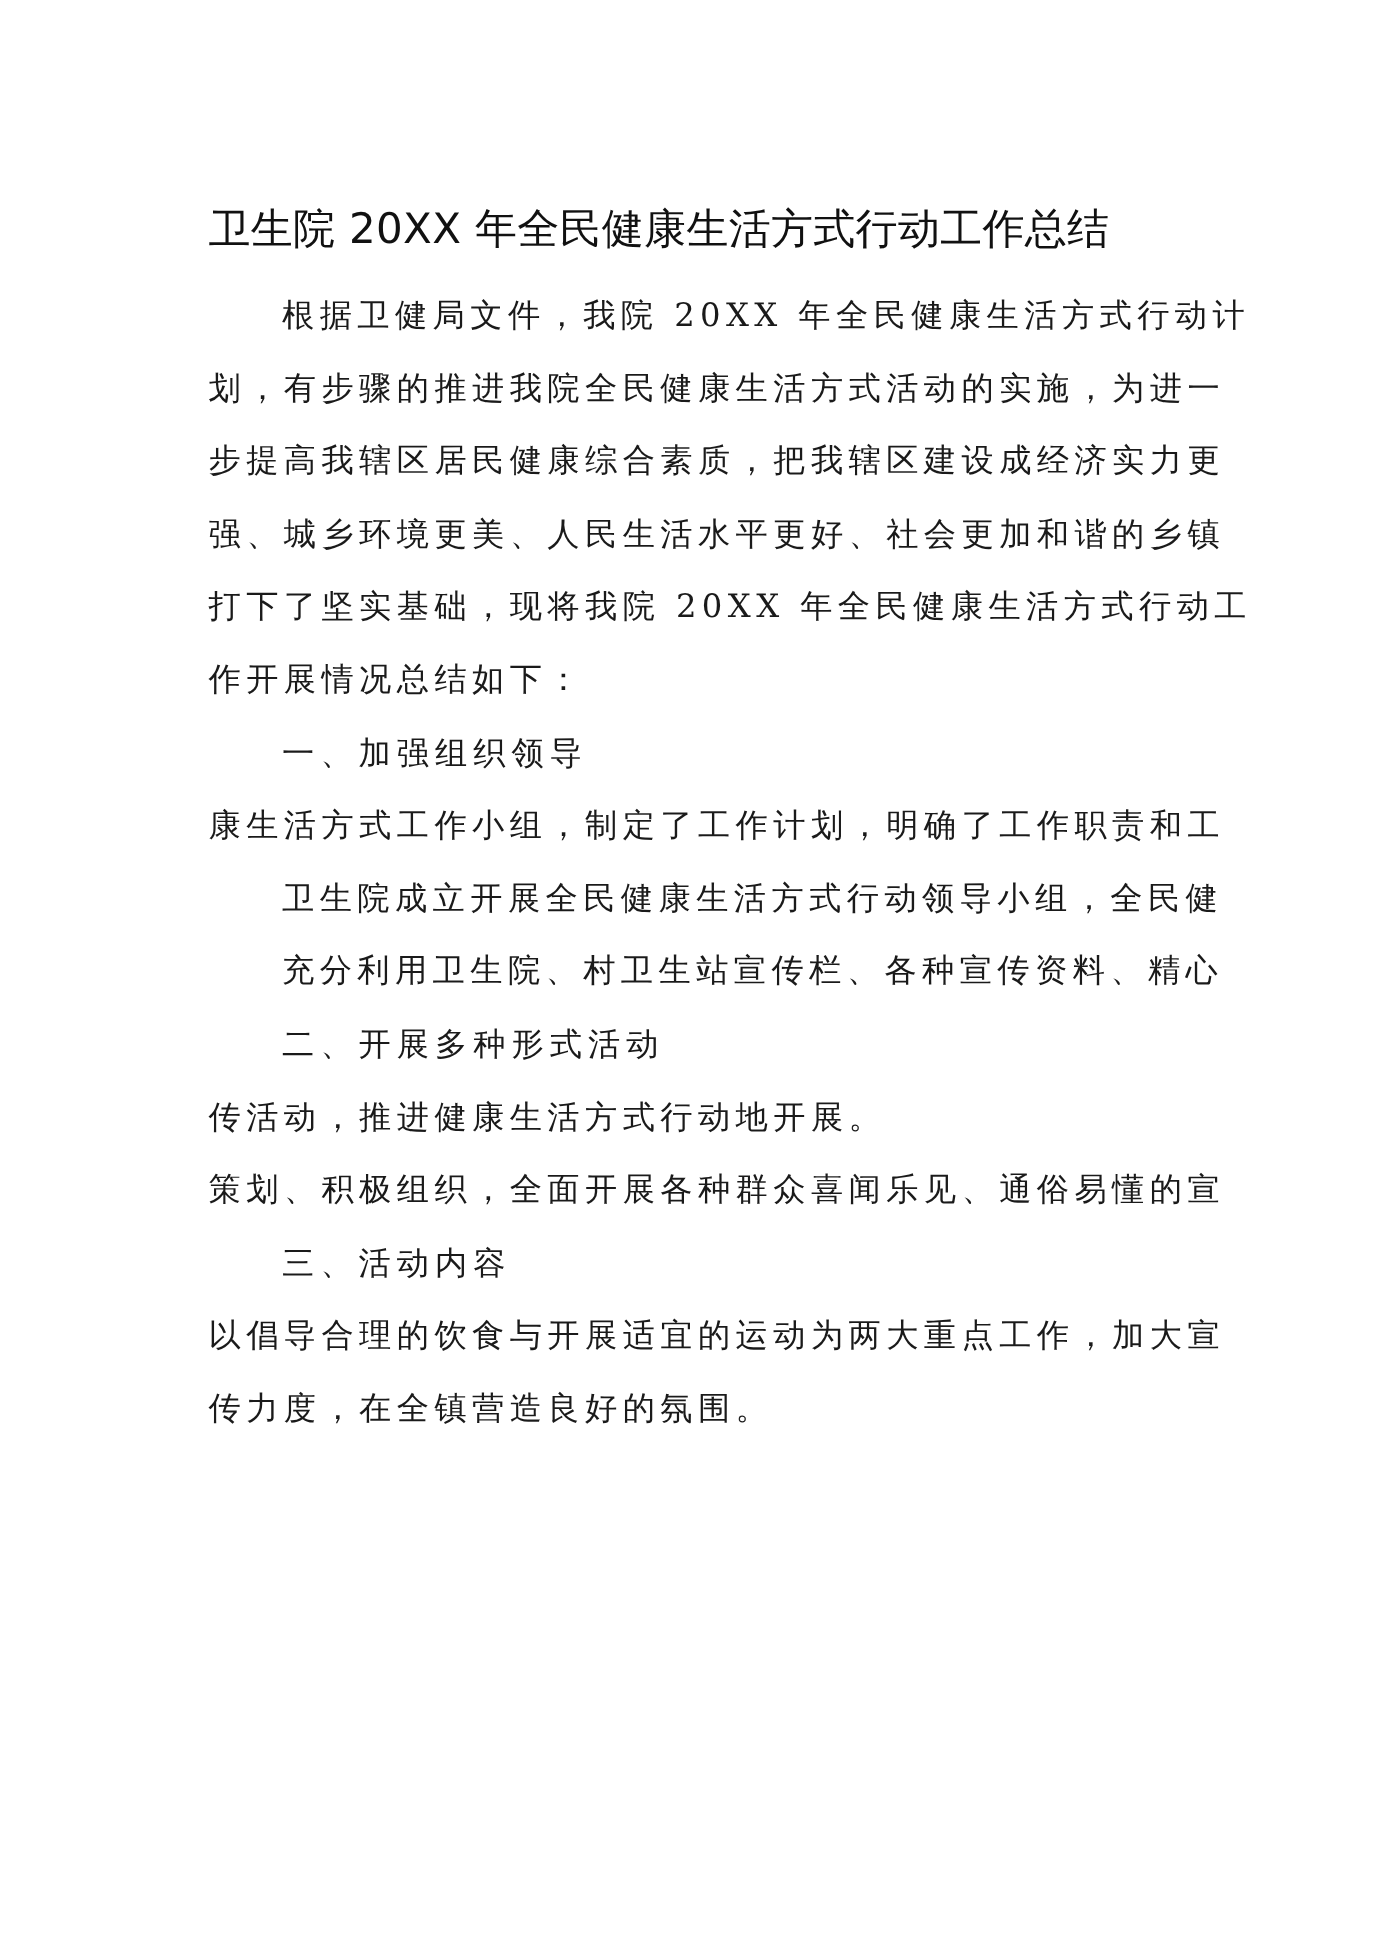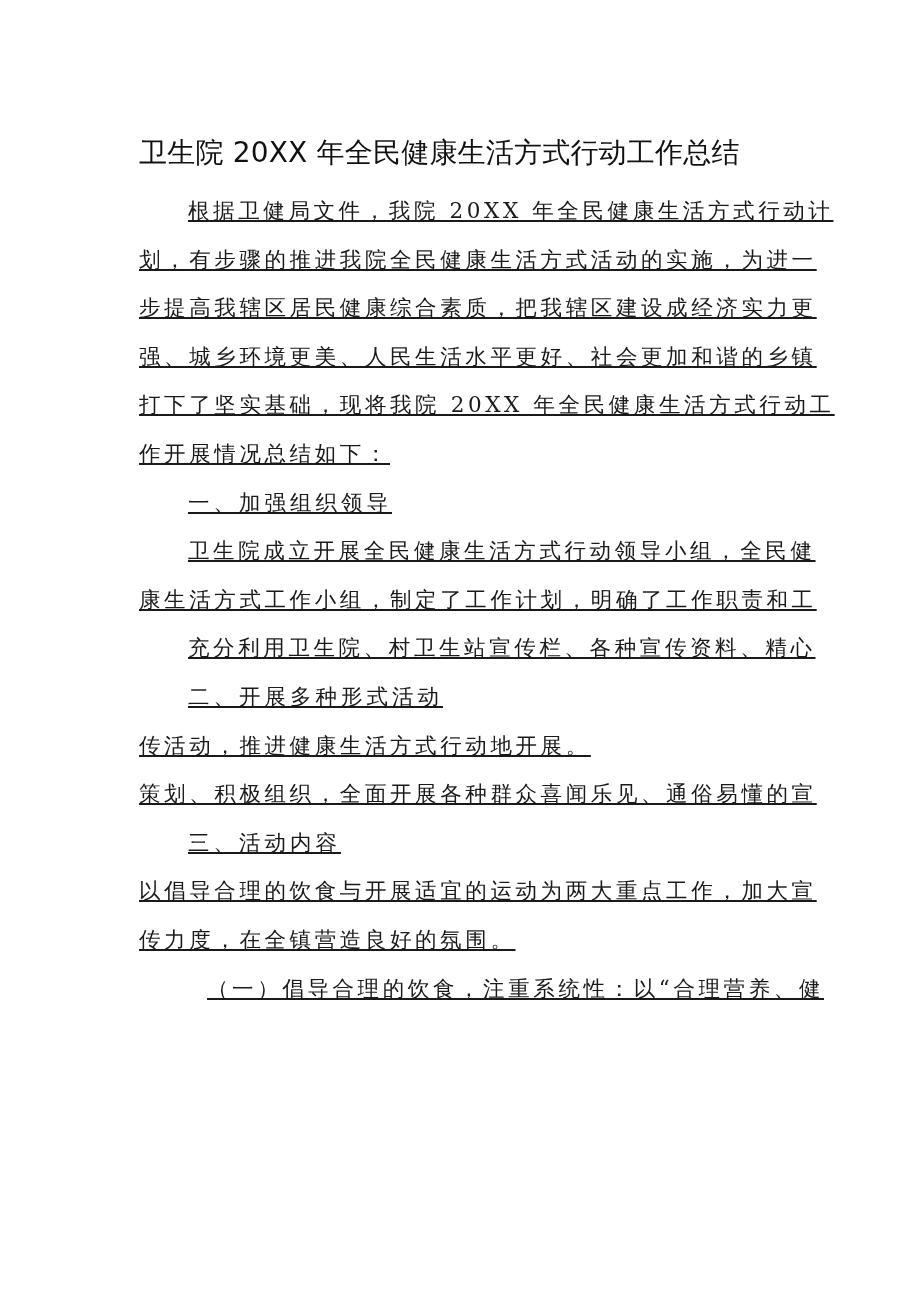--- a/index.html
+++ b/index.html
@@ -34,21 +34,20 @@
       color: #111111;
     }
     .body {
       position: absolute;
       left: 139px;
       top: 187px;
       width: 640px;
       font-family: "DejaVu Serif", "Liberation Serif", serif;
       font-size: 21.5px;
       color: #1a1a1a;
-      text-decoration: underline;
     }
     .line {
       height: 48.6px;
       line-height: 48.6px;
       white-space: nowrap;
       letter-spacing: 3.6px;
     }
     .line.indent { padding-left: 49px; }
     .line.indent2 { padding-left: 68px; }
     .line.heading { letter-spacing: 4px; }
@@ -66,35 +65,34 @@
       <div class="line indent">根据卫健局文件，我院 20XX 年全民健康生活方式行动计</div>
       <div class="line">划，有步骤的推进我院全民健康生活方式活动的实施，为进一</div>
       <div class="line">步提高我辖区居民健康综合素质，把我辖区建设成经济实力更</div>
       <div class="line">强、城乡环境更美、人民生活水平更好、社会更加和谐的乡镇</div>
       <div class="line">打下了坚实基础，现将我院 20XX 年全民健康生活方式行动工</div>
       <div class="line">作开展情况总结如下：</div>
     </div>
 
     <div>
       <div class="line indent heading">一、加强组织领导</div>
+      <div class="line">康生活方式工作小组，制定了工作计划，明确了工作职责和工</div>
       <div class="line indent">卫生院成立开展全民健康生活方式行动领导小组，全民健</div>
-      <div class="line">康生活方式工作小组，制定了工作计划，明确了工作职责和工</div>
     </div>
 
     <div>
       <div class="line indent">充分利用卫生院、村卫生站宣传栏、各种宣传资料、精心</div>
       <div class="line indent heading">二、开展多种形式活动</div>
       <div class="line">传活动，推进健康生活方式行动地开展。</div>
       <div class="line">策划、积极组织，全面开展各种群众喜闻乐见、通俗易懂的宣</div>
     </div>
 
     <div>
       <div class="line indent heading">三、活动内容</div>
       <div class="line">以倡导合理的饮食与开展适宜的运动为两大重点工作，加大宣</div>
       <div class="line">传力度，在全镇营造良好的氛围。</div>
     </div>
 
     <div>
-      <div class="line indent2">（一）倡导合理的饮食，注重系统性：以“合理营养、健</div>
     </div>
 
   </div>
 </div>
 
 </body></html>

